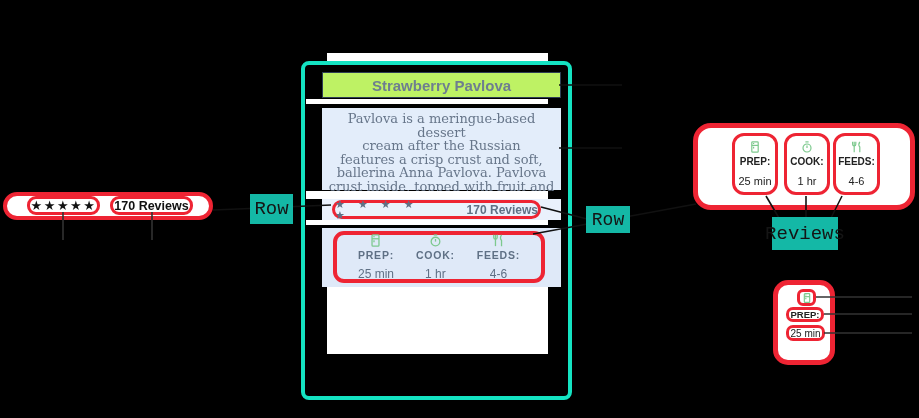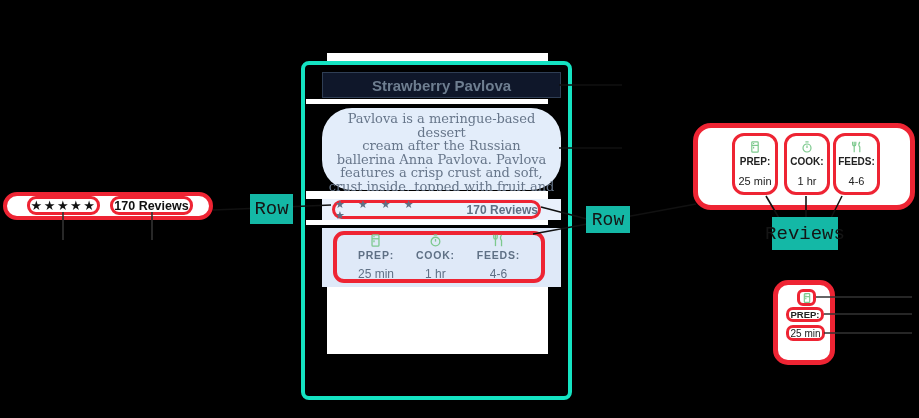--- a/index.html
+++ b/index.html
@@ -15,26 +15,26 @@
             display:flex;align-items:center;justify-content:center;}
   .stars-black{font-size:13px;color:#111;letter-spacing:1.5px;line-height:1;}
   .reviews-black{font-weight:bold;font-size:12.5px;color:#111;white-space:nowrap;}
   
   .tag{background:#14b8a6;color:#151515;display:flex;align-items:center;
        justify-content:center;font-size:19px;z-index:9;font-family:Liberation Mono, monospace;}
   
   .white-sliver{background:#fff;}
   .teal-frame{left:301px;top:61px;width:271px;height:339px;
               border:4px solid #14e3c2;border-radius:8px;z-index:4;}
-  .title-box{left:322px;top:72px;width:239px;height:26px;background:#0f172a;
+  .title-box{left:322px;top:72px;width:239px;height:26px;background:#bef264;
              border:1.5px solid #2f3e54;color:#6e7e90;font-weight:bold;font-size:15px;
              display:flex;align-items:center;justify-content:center;}
   .desc-box{left:322px;top:108px;width:239px;height:82px;background:#e3edfa;
             font-family:"DejaVu Serif","Liberation Serif",serif;font-size:13px;
-            line-height:13.6px;color:#67768a;text-align:center;padding-top:4px;border-radius:30px;}
+            line-height:13.6px;color:#67768a;text-align:center;padding-top:4px;}
   .ratings-strip{left:322px;top:199px;width:239px;height:21px;background:#eaf1fc;}
   .ratings-outline{left:332px;top:200px;width:209px;height:19px;
                    border:3.5px solid #ee2433;border-radius:10px;
                    display:flex;align-items:center;justify-content:center;gap:26px;z-index:5;}
   .stars-gray{font-size:11px;color:#5f7085;letter-spacing:5px;line-height:1;}
   .reviews-gray{font-weight:bold;font-size:12px;color:#5f7085;white-space:nowrap;}
   .icons-strip{left:322px;top:228px;width:239px;height:59px;background:#dfe9f8;}
   .icons-outline{left:333px;top:231px;width:212px;height:52px;border:4px solid #ee2433;
                  border-radius:11px;display:flex;align-items:center;
                  justify-content:space-around;padding:0 10px;z-index:5;}
@@ -76,22 +76,22 @@
 
   <div class="abs title-box">
     <span>Strawberry Pavlova</span>
   </div>
 
   <div class="abs white-sliver" style="left:306px;top:99px;width:242px;height:5px;"></div>
 
   <div class="abs desc-box">
     <div>Pavlova is a meringue-based dessert</div>
     <div>cream after the Russian</div>
+    <div>features a crisp crust and soft,</div>
     <div>ballerina Anna Pavlova. Pavlova</div>
-    <div>features a crisp crust and soft,</div>
     <div>crust inside, topped with fruit and</div>
     <div>whipped cream.</div>
   </div>
 
   <div class="abs white-sliver" style="left:306px;top:191px;width:242px;height:8px;"></div>
 
   <div class="abs ratings-strip"></div>
   <div class="abs ratings-outline">
     <span class="stars-gray">★ ★ ★ ★ ★</span>
     <span class="reviews-gray">170 Reviews</span>

